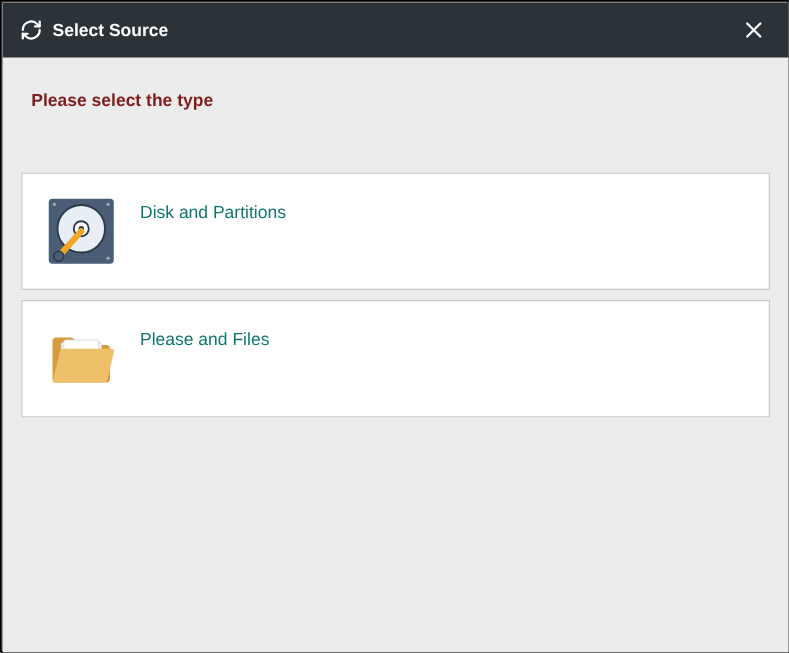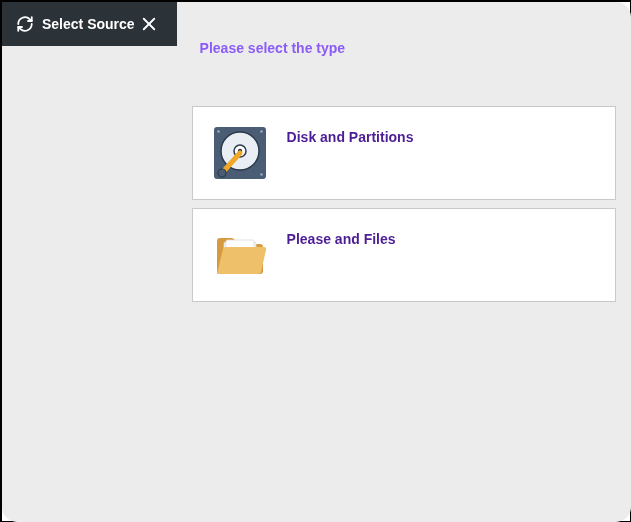--- a/index.html
+++ b/index.html
@@ -7,23 +7,22 @@
       width: 631px;
       height: 522px;
       font-family: Arial, Helvetica, sans-serif;
       overflow: hidden;
       border: 1px solid #000;
     }
     .dialog {
       width: 100%;
       height: 100%;
       display: flex;
-      flex-direction: row;
+      flex-direction: column;
       background: #ececec;
-      border-radius: 15px;
     }
     .header {
       background: #2b3238;
       height: 44px;
       display: flex;
       align-items: center;
       padding: 0 14px;
       color: #fff;
     }
     .header-icon {
@@ -47,23 +46,22 @@
       cursor: pointer;
       color: #fff;
     }
     .content {
       flex: 1 1 auto;
       padding: 0 15px;
     }
     .instruction {
       font-size: 14px;
       font-weight: bold;
-      color: #8b5cf6;
+      color: #7f1d1d;
       padding: 26px 8px 10px;
-      margin-top: 12px;
     }
     .options {
       margin-top: 40px;
     }
     .option {
       background: #fff;
       border: 1px solid #c9c9c9;
       height: 94px;
       display: flex;
       align-items: center;
@@ -75,22 +73,22 @@
       width: 58px;
       height: 58px;
       flex: 0 0 auto;
       display: flex;
       align-items: center;
       justify-content: center;
       margin-right: 18px;
     }
     .option-label {
       font-size: 14px;
-      font-weight: bold;
-      color: #4c1d95;
+      font-weight: normal;
+      color: #0f766e;
       align-self: flex-start;
       margin-top: 22px;
     }
   </style>
 </head>
 <body>
 
 <div class="dialog">
 
   <div class="header">

